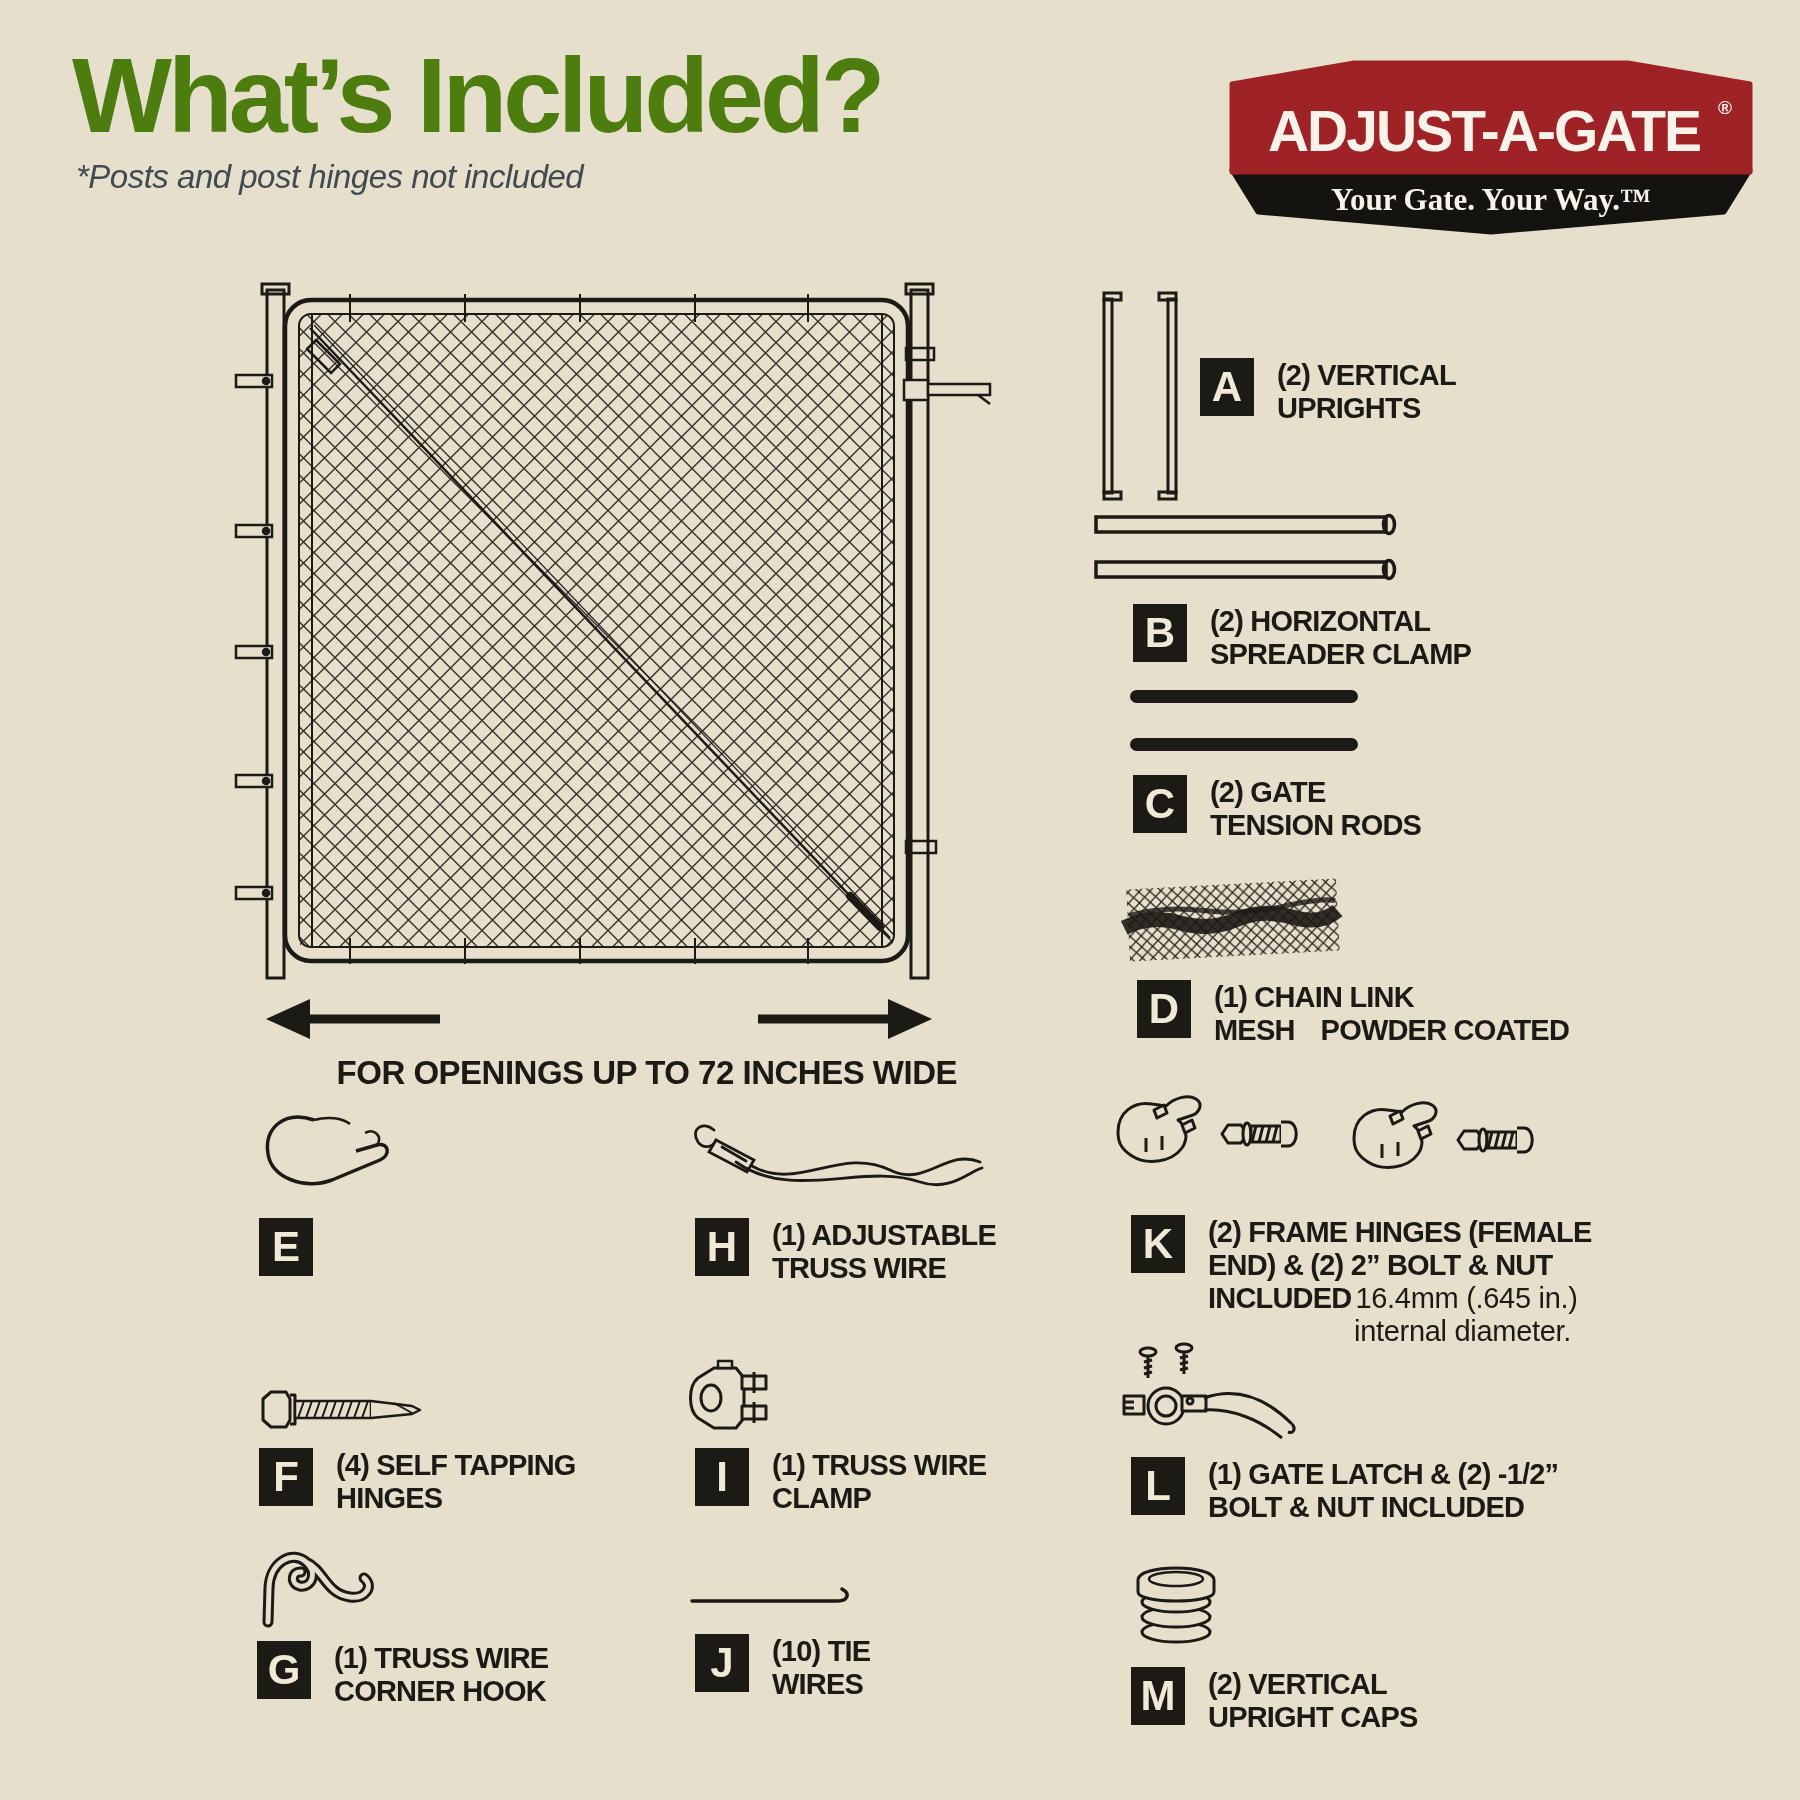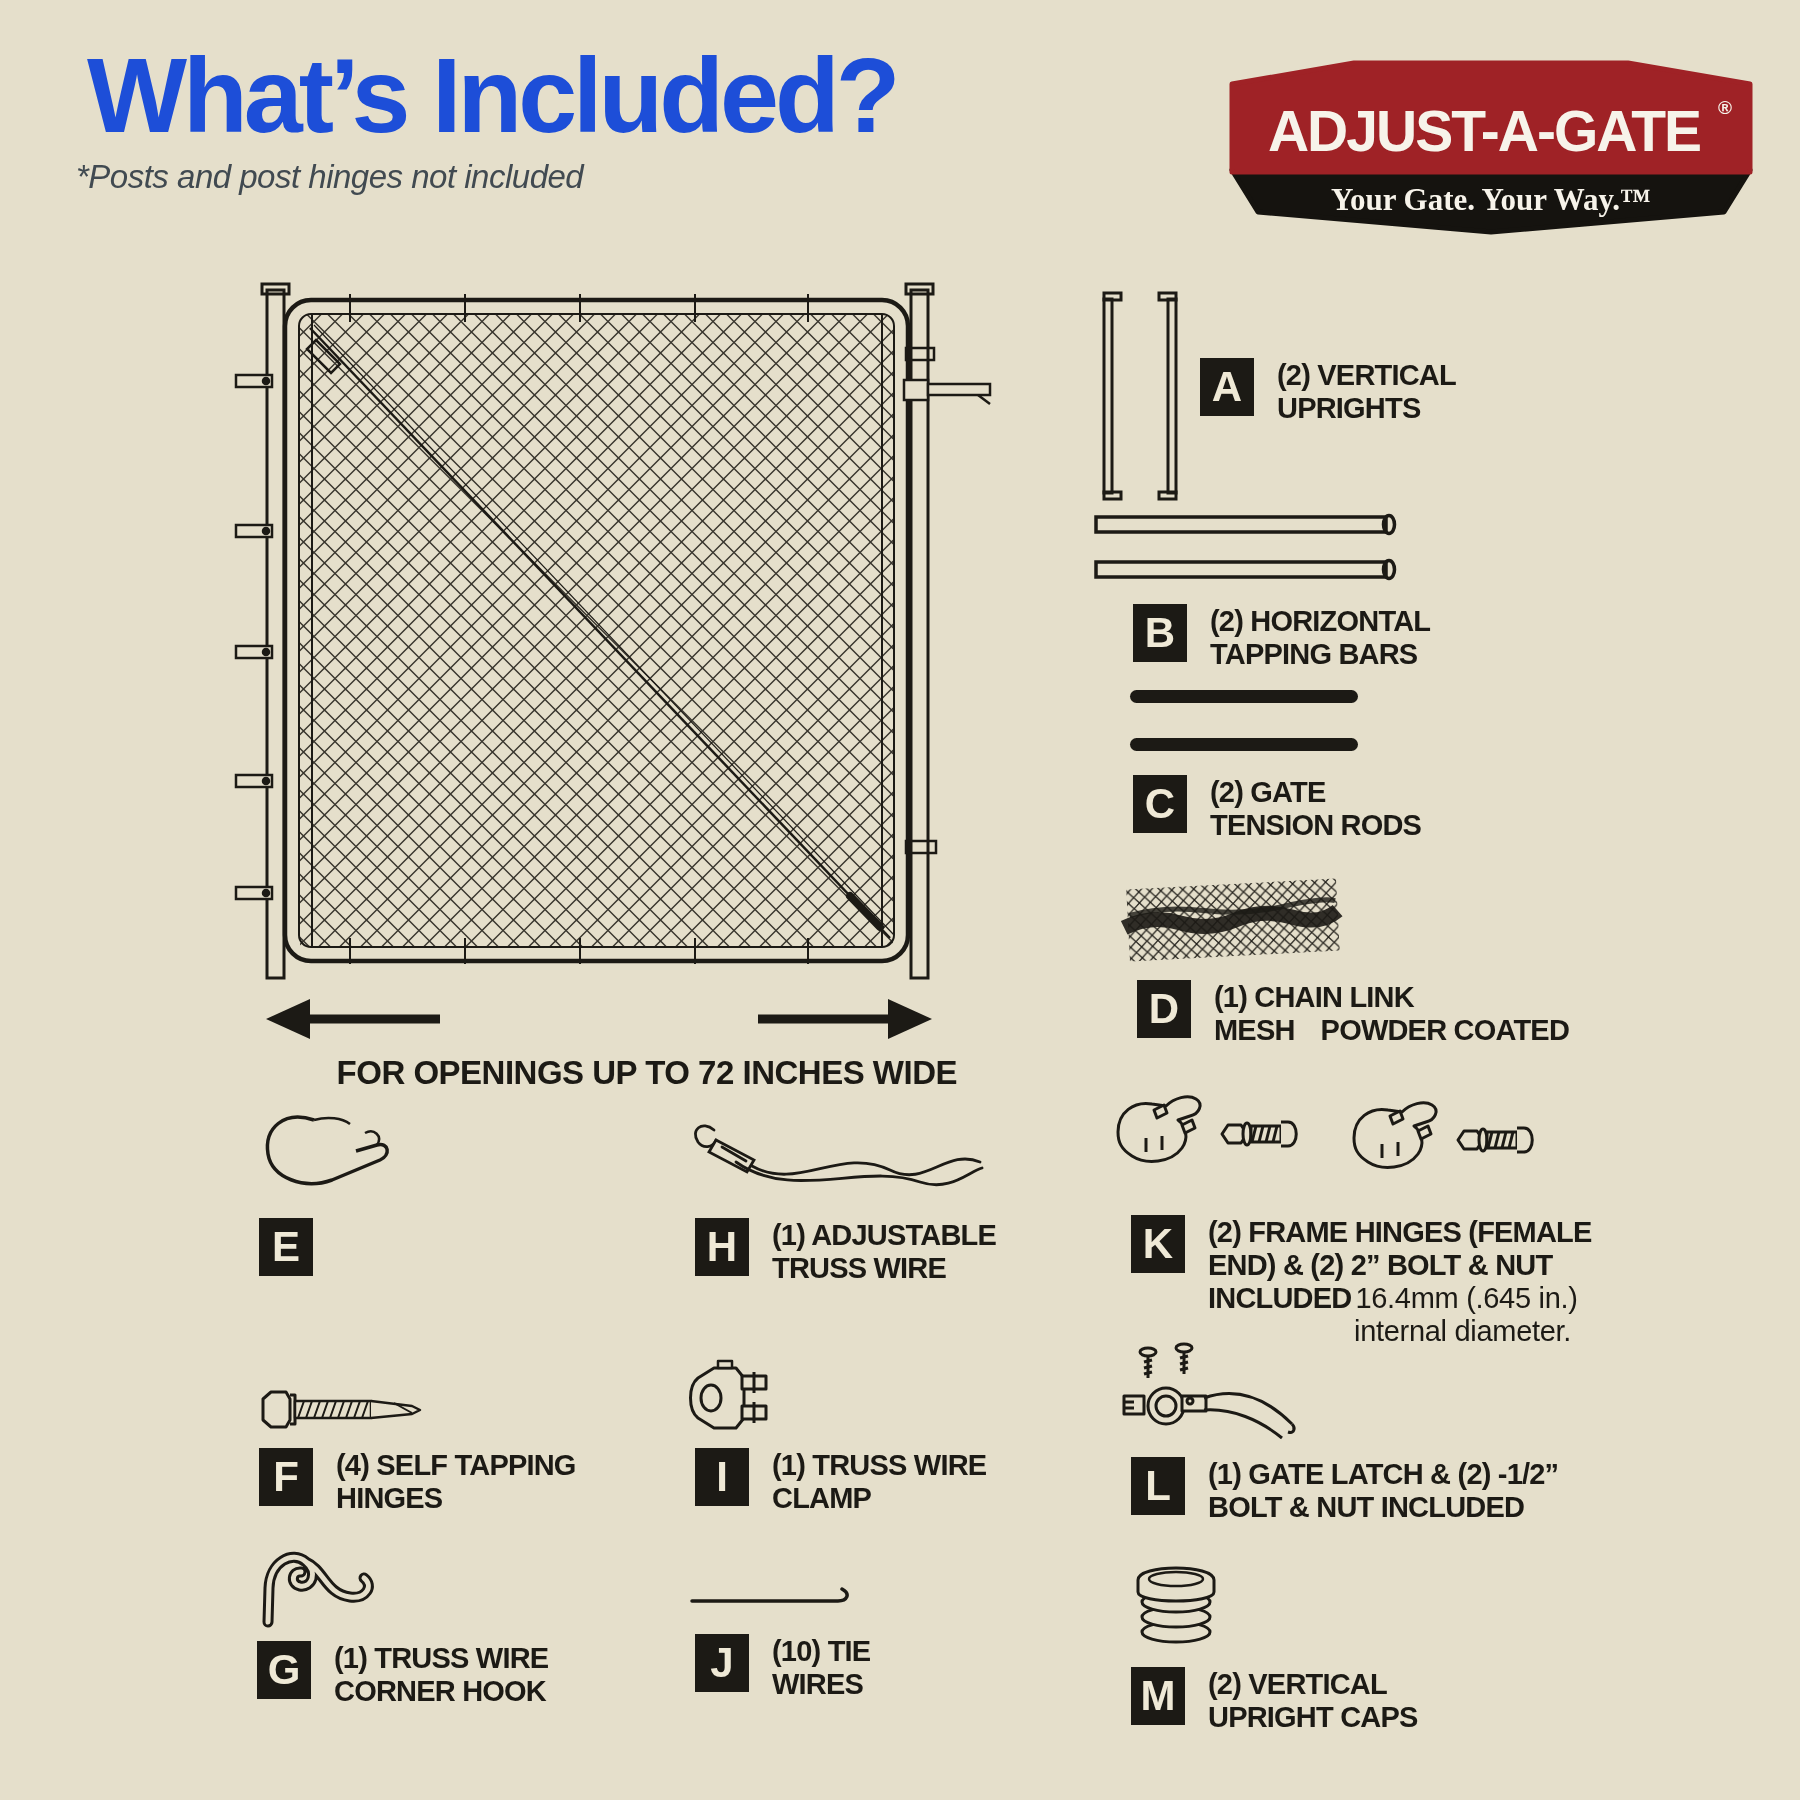--- a/index.html
+++ b/index.html
@@ -1,20 +1,20 @@
 <!DOCTYPE html>
 <html><head>
 <meta charset="utf-8">
 <style>
   html,body{margin:0;padding:0;}
   body{font-family:"Liberation Sans",sans-serif;background:#9a9a9a;}
   #stage{position:relative;width:1800px;height:1800px;background:#e5dfcb;overflow:hidden;color:#1c1a15;}
   .abs{position:absolute;}
   
-  #page-title{font-weight:800;font-size:106px;letter-spacing:-4px;color:#1d4ed8;line-height:1;margin-left:15px;}
+  #page-title{font-weight:800;font-size:106px;letter-spacing:-4px;color:#4d7c0f;line-height:1;}
   #page-subtitle{font-style:italic;font-weight:500;font-size:33px;letter-spacing:-0.5px;color:#414a51;}
   
   .part{position:absolute;display:flex;align-items:flex-start;gap:23px;}
   .badge{width:54px;height:58px;background:#1c1a15;color:#efe9d6;font-weight:800;font-size:42px;
          display:flex;align-items:center;justify-content:center;flex:0 0 auto;}
   .plabel{font-weight:700;font-size:29px;line-height:33px;letter-spacing:-0.8px;padding-top:1px;}
   .plabel div{white-space:nowrap;}
   .reg-txt{font-weight:400;letter-spacing:-0.3px;}
   .sizes{margin-top:13px;font-weight:400;font-size:28px;line-height:30px;letter-spacing:-0.3px;}
   .note-gap{display:inline-block;margin-left:26px;}
@@ -143,21 +143,21 @@
       <rect x="2" y="3" width="290" height="15"></rect>
         <ellipse cx="295" cy="10.5" rx="5.5" ry="9"></ellipse>
       <rect x="2" y="48" width="290" height="15"></rect>
         <ellipse cx="295" cy="55.5" rx="5.5" ry="9"></ellipse>
     </g>
   </svg>
   <div class="part" style="left:1133px;top:604px;">
     <div class="badge">B</div>
     <div class="plabel">
       <div>(2) HORIZONTAL</div>
-      <div>TAPPING BARS</div>
+      <div>SPREADER CLAMP</div>
     </div>
   </div>
 
   <svg class="abs" style="left:1128px;top:688px;" width="300" height="68" viewBox="0 0 300 68">
     <rect x="2" y="2" width="228" height="13" rx="6.5" fill="#1c1a15"></rect>
     <rect x="2" y="50" width="228" height="13" rx="6.5" fill="#1c1a15"></rect>
   </svg>
   <div class="part" style="left:1133px;top:775px;">
     <div class="badge">C</div>
     <div class="plabel">

